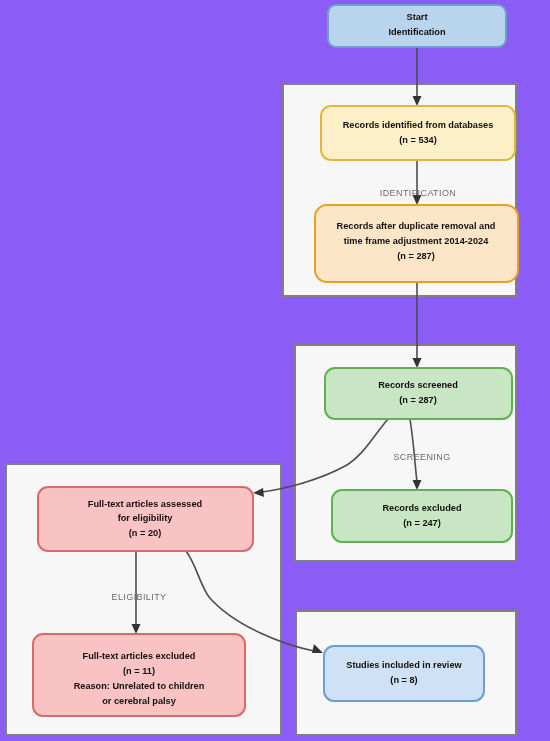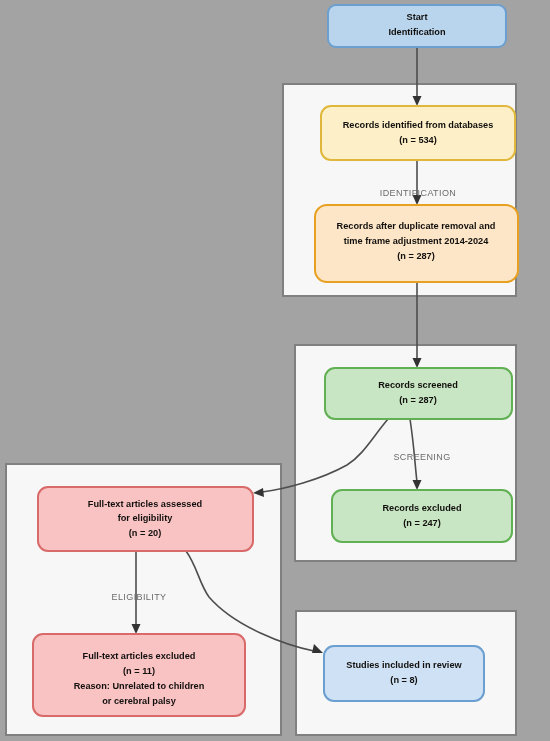--- a/index.html
+++ b/index.html
@@ -1,21 +1,21 @@
 <!DOCTYPE html>
 <html><head>
 <meta charset="utf-8">
 <style>
   html,body{margin:0;padding:0;background:#ffffff;}
   body{
     width:550px;height:741px;
     font-family:"Liberation Sans","DejaVu Sans",sans-serif;
     -webkit-font-smoothing:antialiased;
   }
-  #stage{position:relative;width:550px;height:741px;overflow:hidden;background:#a3a3a3;}
+  #stage{position:relative;width:550px;height:741px;overflow:hidden;background:#8b5cf6;}
   svg.layer{position:absolute;left:0;top:0;width:550px;height:741px;}
 
   .group-frame{fill:#f7f7f7;stroke:#808080;stroke-width:2;}
   .nodebox{stroke-width:2;}
   .node-label{
     font-family:"Liberation Sans","DejaVu Sans",sans-serif;
     font-size:9.2px;font-weight:bold;fill:#12100e;
     text-anchor:middle;dominant-baseline:middle;
   }
   .stage-label{

